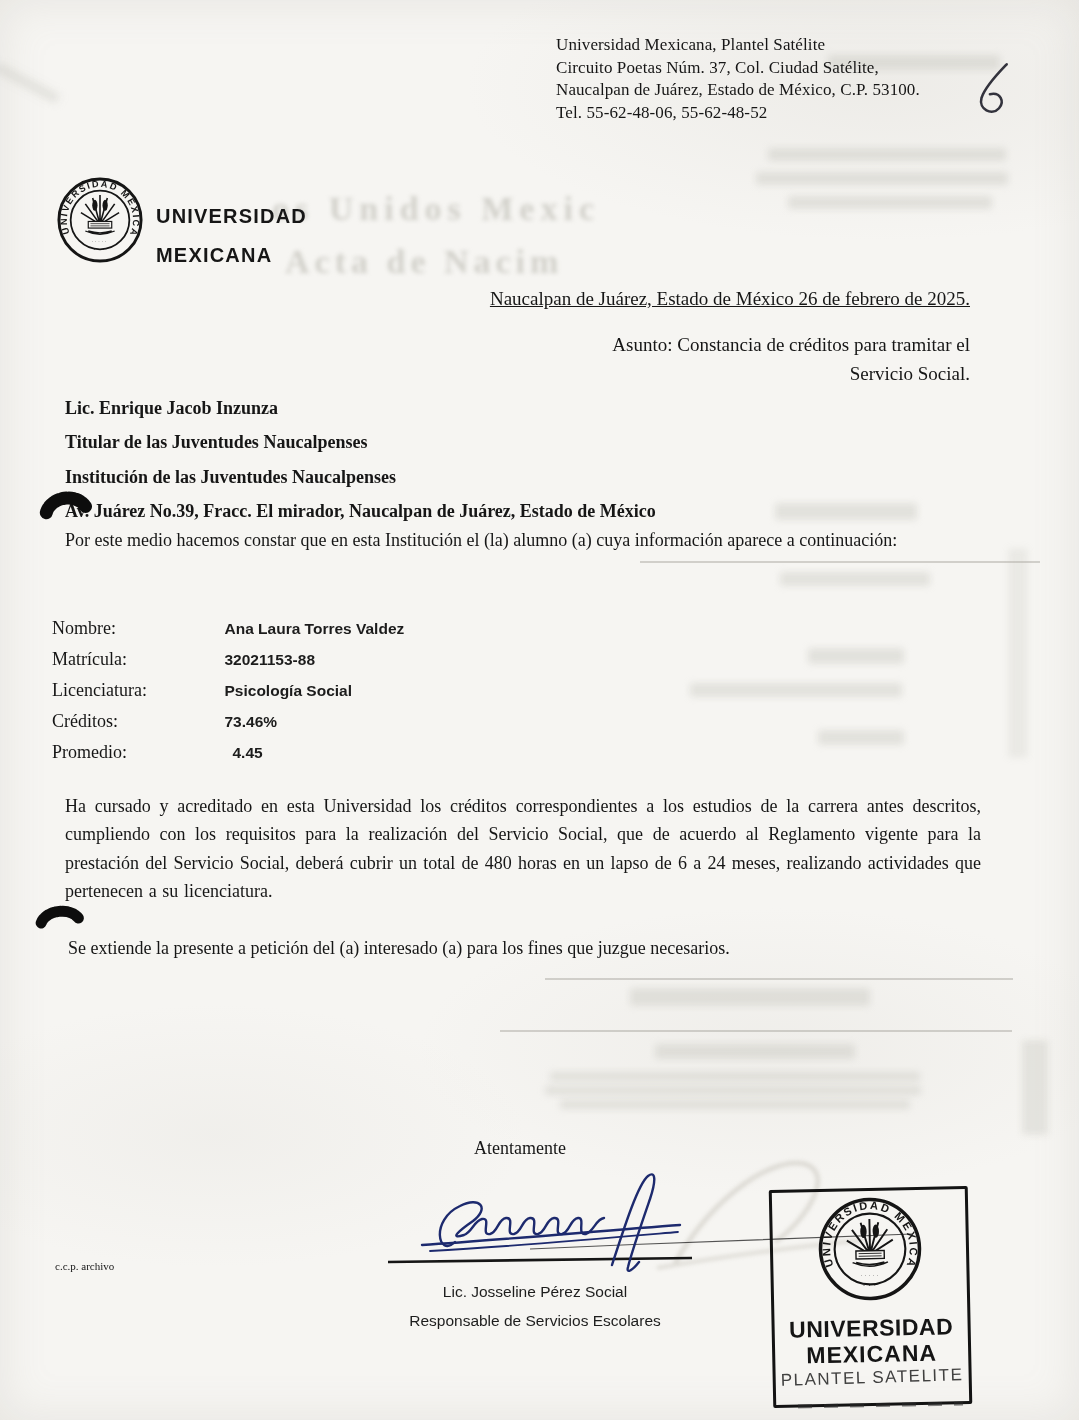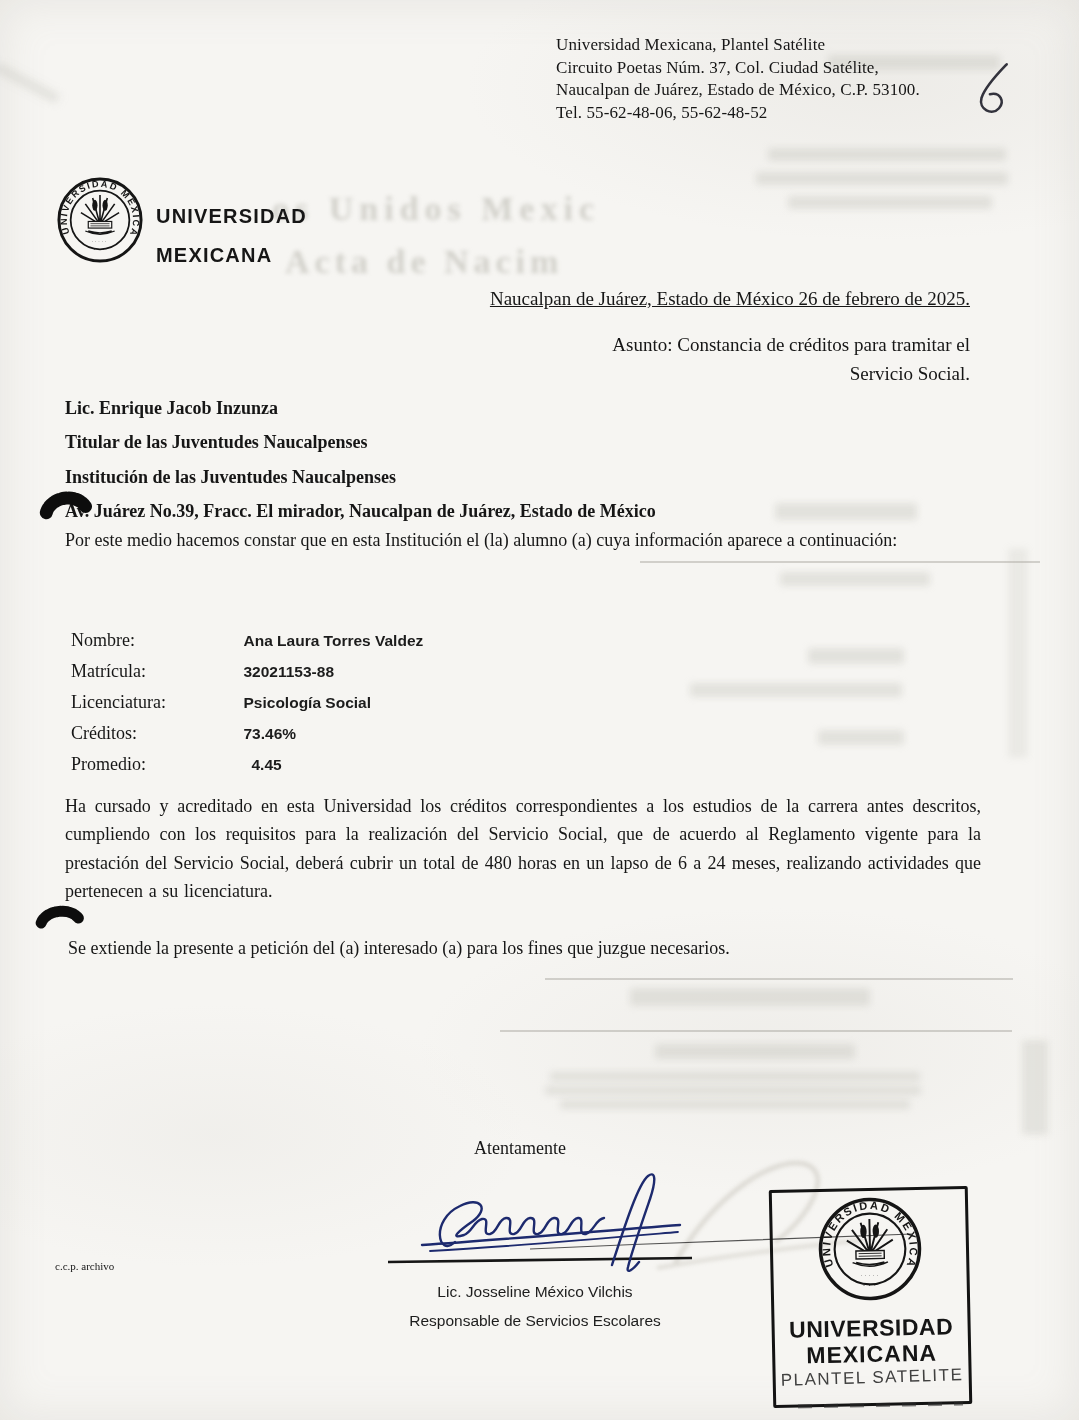--- a/index.html
+++ b/index.html
@@ -26,21 +26,21 @@
   
   .bleedtxt{color:rgba(203,202,195,.85);filter:blur(2.2px);font-weight:bold;white-space:nowrap;}
   .bleedbar{background:rgba(183,181,172,.30);filter:blur(3.5px);border-radius:3px;}
   .faintline{height:1.5px;background:rgba(158,156,147,.42);filter:blur(.4px);}
 
   
   .dateline{left:400px;top:288px;width:570px;text-align:right;font-size:19px;text-decoration:underline;}
   .subject{left:400px;top:331px;width:570px;text-align:right;font-size:19px;line-height:28.5px;}
   .recipient{left:65px;top:391px;font-weight:bold;font-size:18px;line-height:34.4px;white-space:nowrap;}
   .intro{left:65px;top:530px;font-size:18px;white-space:nowrap;}
-  .frow{left:71px;font-size:18px;margin-top:12px;}
+  .frow{left:52px;font-size:18px;}
   .frow .lbl{display:inline-block;width:168px;}
   .frow .val{font-family:"Liberation Sans", sans-serif;font-weight:bold;font-size:15.5px;color:#1c1c1c;}
   .bodytext{left:65px;top:792px;width:916px;font-size:18px;line-height:28.4px;text-align:justify;word-spacing:1.2px;}
   .closing{left:68px;top:929px;font-size:18px;margin-top:9px;}
 
   
   .salutation{left:430px;top:1138px;width:180px;text-align:center;font-size:18px;}
   .sig-svg{left:380px;top:1168px;}
   .signer{left:395px;top:1283px;width:280px;text-align:center;font-family:"Liberation Sans", sans-serif;font-size:15.5px;color:#1d1d1d;}
   .signer2{left:395px;top:1312px;width:280px;text-align:center;font-family:"Liberation Sans", sans-serif;font-size:15.5px;color:#1d1d1d;}
@@ -188,21 +188,21 @@
     <path d="M150,81 C280,75 420,70 532,66" stroke="#2b2b2b" stroke-width="1.1" opacity=".8" fill="none"></path>
 
     <g stroke="#1d2a6e" stroke-width="2.4" fill="none" stroke-linecap="round">
       <path d="M75,74 C58,90 50,52 80,38 C100,28 110,40 93,53 C80,62 68,72 84,67 C92,64 94,53 102,51 C112,49 100,68 110,66 C118,64 118,51 126,50 C136,49 124,68 134,66 C142,64 142,51 150,50 C160,49 148,68 158,66 C166,64 166,51 174,50 C184,49 172,68 182,66 C190,64 190,51 198,50 C206,49 196,68 206,66 C214,63 216,51 224,50"></path>
       <path d="M232,97 C244,60 258,16 268,8 C276,2 276,13 270,31 C260,60 252,83 248,99 C246,106 252,103 259,94"></path>
       <path d="M42,77 C120,72 230,62 300,57"></path>
       <path d="M50,83 C140,78 240,69 298,64" stroke-width="1.8"></path>
     </g>
   </svg>
 
-  <div class="abs signer">Lic. Josseline México Vilchis</div>
+  <div class="abs signer">Lic. Josseline Pérez Social</div>
   <div class="abs signer2">Responsable de Servicios Escolares</div>
 
   <div class="abs stamp">
     <svg width="106" height="106" viewBox="0 0 120 120" style="margin-top:5px;">
       <defs>
           <path id="arc-stamp" d="M 21.3,82.9 A 45,45 0 1 1 98.7,82.9" fill="none"></path>
         </defs>
       <circle cx="60" cy="60" r="56" fill="none" stroke="#151515" stroke-width="4"></circle>
       <circle cx="60" cy="60" r="40" fill="none" stroke="#151515" stroke-width="2.4"></circle>
       <text font-family="Liberation Sans, sans-serif" font-size="12.5" font-weight="bold" fill="#151515" letter-spacing="2.4">

